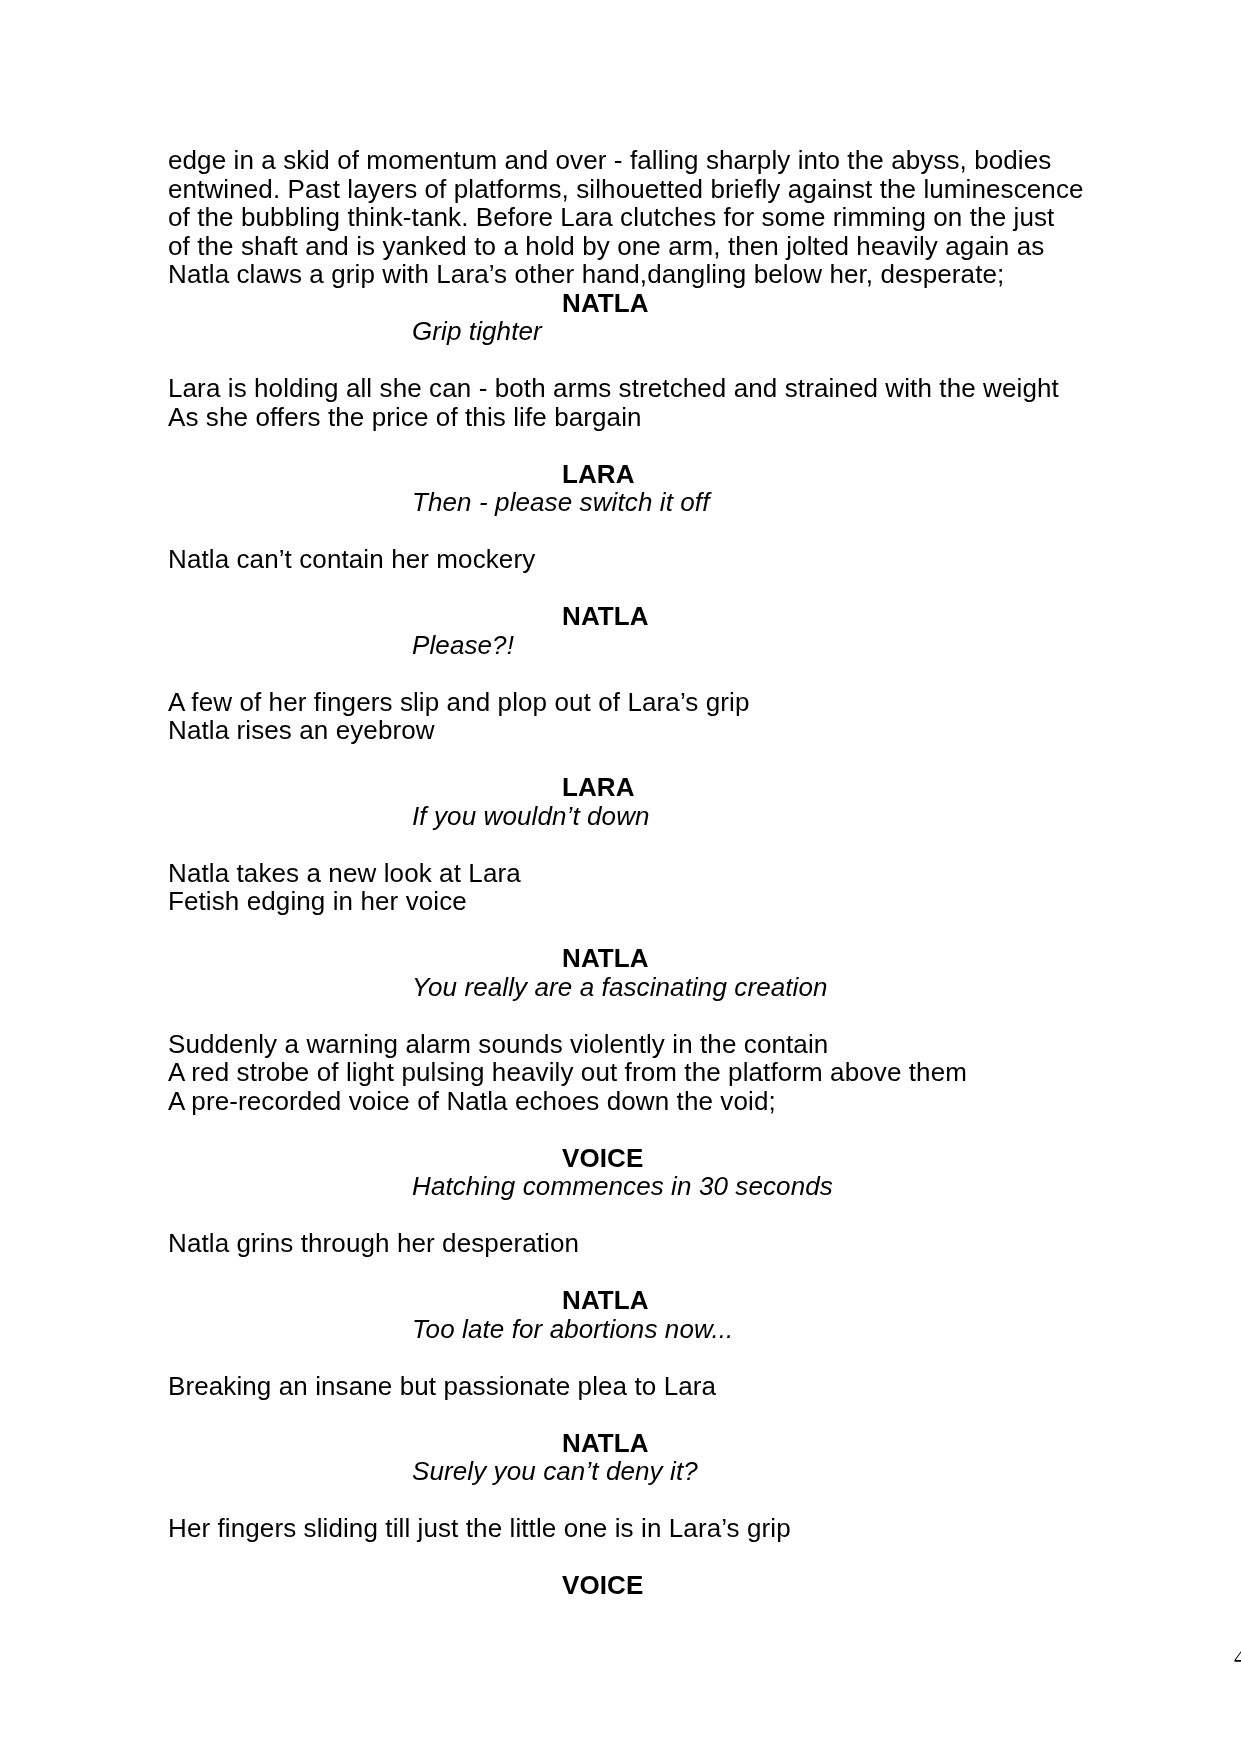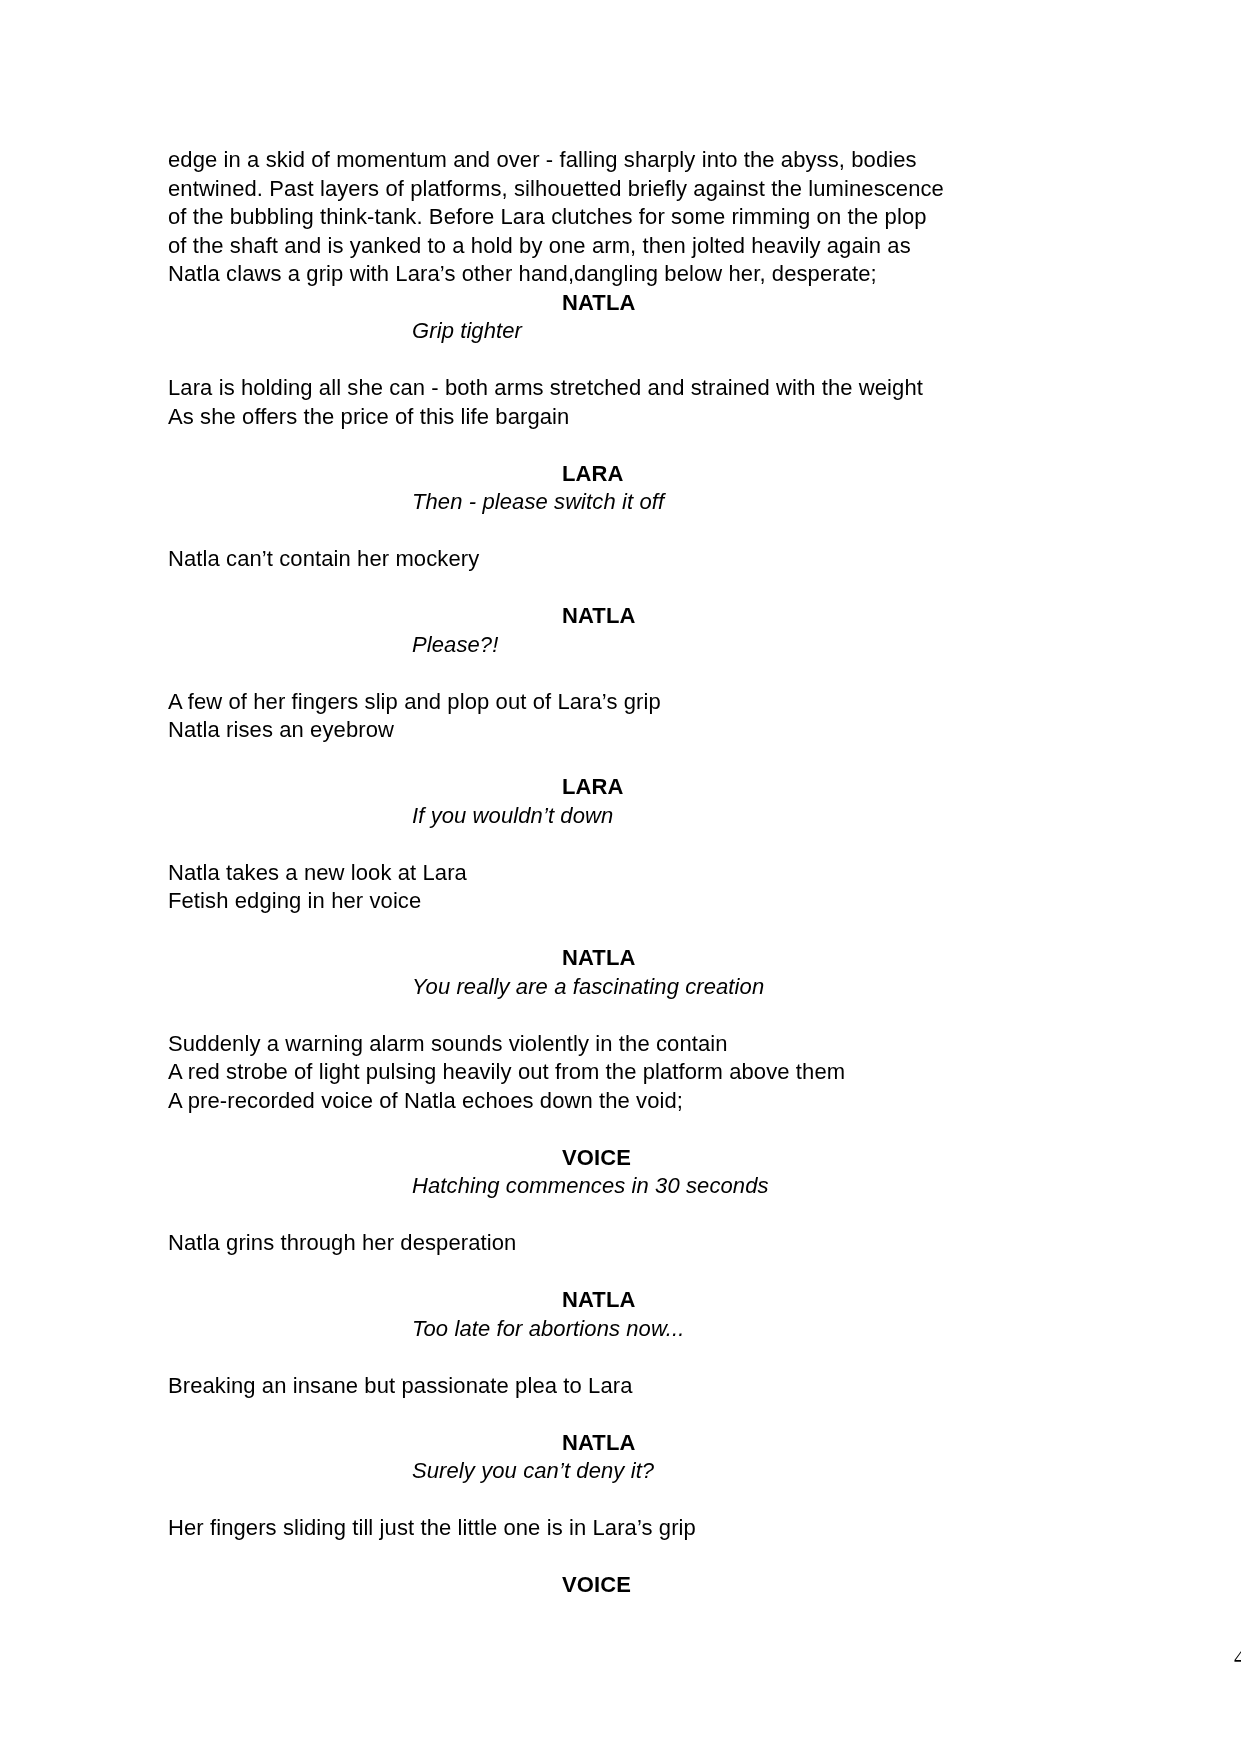--- a/index.html
+++ b/index.html
@@ -18,21 +18,21 @@
   .page {
     position: absolute;
     inset: 0;
     background: #ffffff;
   }
   .script {
     position: absolute;
     left: 168px;
     top: 146px;
     right: 78px;
-    font-size: 22px;
+    font-size: 26px;
     line-height: 28.5px;
     letter-spacing: 0.1px;
   }
   .block {
     margin-bottom: 28.5px; 
   }
   .block.tight {
     margin-top: -28.5px;   
   }
   .action-line {
@@ -59,21 +59,21 @@
   }
 </style>
 </head>
 <body>
 
 <div class="page">
   <div class="script" id="script-body">
       <div class="block">
         <div class="action-line">edge in a skid of momentum and over - falling sharply into the abyss, bodies</div>
         <div class="action-line">entwined. Past layers of platforms, silhouetted briefly against the luminescence</div>
-        <div class="action-line">of the bubbling think-tank. Before Lara clutches for some rimming on the plop</div>
+        <div class="action-line">of the bubbling think-tank. Before Lara clutches for some rimming on the just</div>
         <div class="action-line">of the shaft and is yanked to a hold by one arm, then jolted heavily again as</div>
         <div class="action-line">Natla claws a grip with Lara’s other hand,dangling below her, desperate;</div>
       </div>
       <div class="block tight">
         <div class="cue">NATLA</div>
         <div class="dialogue-line">Grip tighter</div>
       </div>
       <div class="block">
         <div class="action-line">Lara is holding all she can - both arms stretched and strained with the weight</div>
         <div class="action-line">As she offers the price of this life bargain</div>

